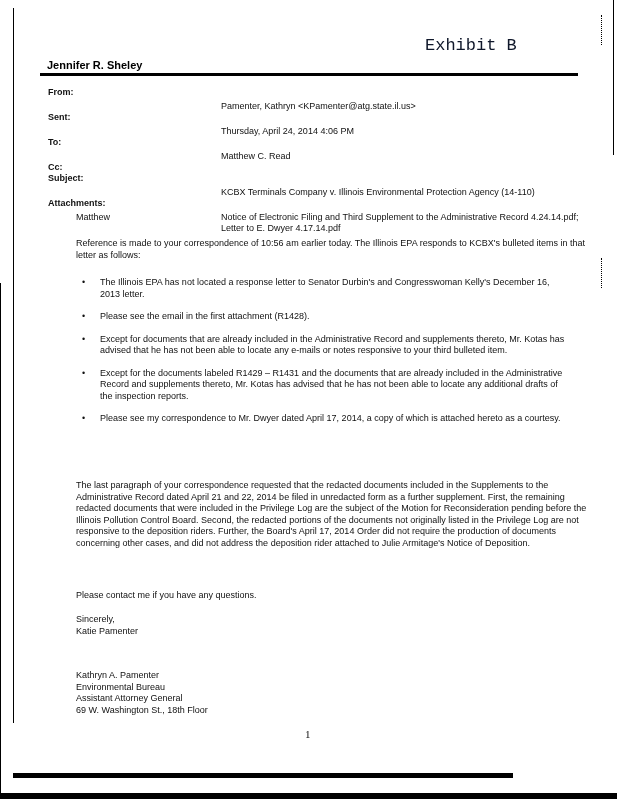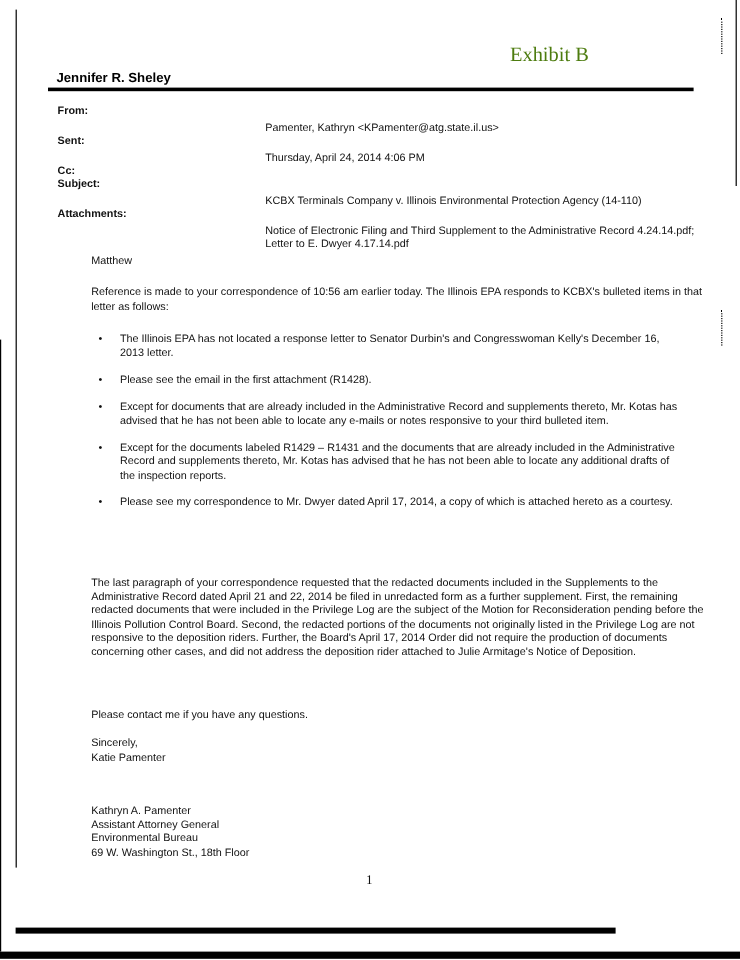--- a/index.html
+++ b/index.html
@@ -10,21 +10,21 @@
     .page-edge-left { position: absolute; left: 13px; top: 8px; width: 1px; height: 715px; background: #000; }
     .page-edge-outer { position: absolute; left: 0px; top: 283px; width: 1px; height: 510px; background: #000; }
     .page-edge-right { position: absolute; left: 613px; top: 0px; width: 1px; height: 155px; background: #000; }
     .page-bottom-1 { position: absolute; left: 13px; top: 773px; width: 500px; height: 5px; background: #000; }
     .page-bottom-2 { position: absolute; left: 0px; top: 793px; width: 617px; height: 6px; background: #000; }
     .dots-r1 { position: absolute; left: 601px; top: 15px; height: 30px; border-left: 1px dotted #000; }
     .dots-r2 { position: absolute; left: 601px; top: 258px; height: 30px; border-left: 1px dotted #000; }
 
     .exhibit {
       position: absolute; left: 425px; top: 36px;
-      font-family: Liberation Serif, serif; font-size: 17px; color: #4d7c0f;
+      font-family: Liberation Mono, monospace; font-size: 17px; color: #0f172a;
     }
     .owner-name {
       position: absolute; left: 47px; top: 59px;
       font-family: "Liberation Sans", sans-serif; font-size: 11px; font-weight: bold; color: #000;
     }
     .header-rule { position: absolute; left: 40px; top: 73px; width: 538px; height: 3px; background: #000; }
 
     .meta { position: absolute; left: 48px; top: 87px; font-size: 9px; line-height: 11px; }
     .meta-row { display: flex; }
     .meta-label { width: 173px; font-weight: bold; }
@@ -63,20 +63,24 @@
 <div class="meta">
   <div class="meta-row">
     <div class="meta-label">From:</div>
     <div class="meta-value">Pamenter, Kathryn &lt;KPamenter@atg.state.il.us&gt;</div>
   </div>
   <div class="meta-row">
     <div class="meta-label">Sent:</div>
     <div class="meta-value">Thursday, April 24, 2014 4:06 PM</div>
   </div>
   <div class="meta-row">
+    <div class="meta-label">To:</div>
+    <div class="meta-value">Matthew C. Read</div>
+  </div>
+  <div class="meta-row">
     <div class="meta-label">Cc:</div>
   </div>
   <div class="meta-row">
     <div class="meta-label">Subject:</div>
     <div class="meta-value">KCBX Terminals Company v. Illinois Environmental Protection Agency (14-110)</div>
   </div>
   <div class="meta-row">
     <div class="meta-label">Attachments:</div>
     <div class="meta-value">Notice of Electronic Filing and Third Supplement to the Administrative Record 4.24.14.pdf; Letter to E. Dwyer 4.17.14.pdf</div>
   </div>
@@ -109,18 +113,18 @@
 </ul>
 
 <div class="body-text para">The last paragraph of your correspondence requested that the redacted documents included in the Supplements to the Administrative Record dated April 21 and 22, 2014 be filed in unredacted form as a further supplement.  First, the remaining redacted documents that were included in the Privilege Log are the subject of the Motion for Reconsideration pending before the Illinois Pollution Control Board.  Second, the redacted portions of the documents not originally listed in the Privilege Log are not responsive to the deposition riders.  Further, the Board's April 17, 2014 Order did not require the production of documents concerning other cases, and did not address the deposition rider attached to Julie Armitage's Notice of Deposition.</div>
 <div class="body-text closing">Please contact me if you have any questions.</div>
 <div class="body-text signoff">
   <div>Sincerely,</div>
   <div>Katie Pamenter</div>
 </div>
 <div class="body-text signature">
   <div>Kathryn A. Pamenter</div>
+  <div>Environmental Bureau</div>
   <div>Assistant Attorney General</div>
-  <div>Environmental Bureau</div>
   <div>69 W. Washington St., 18th Floor</div>
 </div>
 
 <div class="page-number">1</div>
 
 </body></html>

